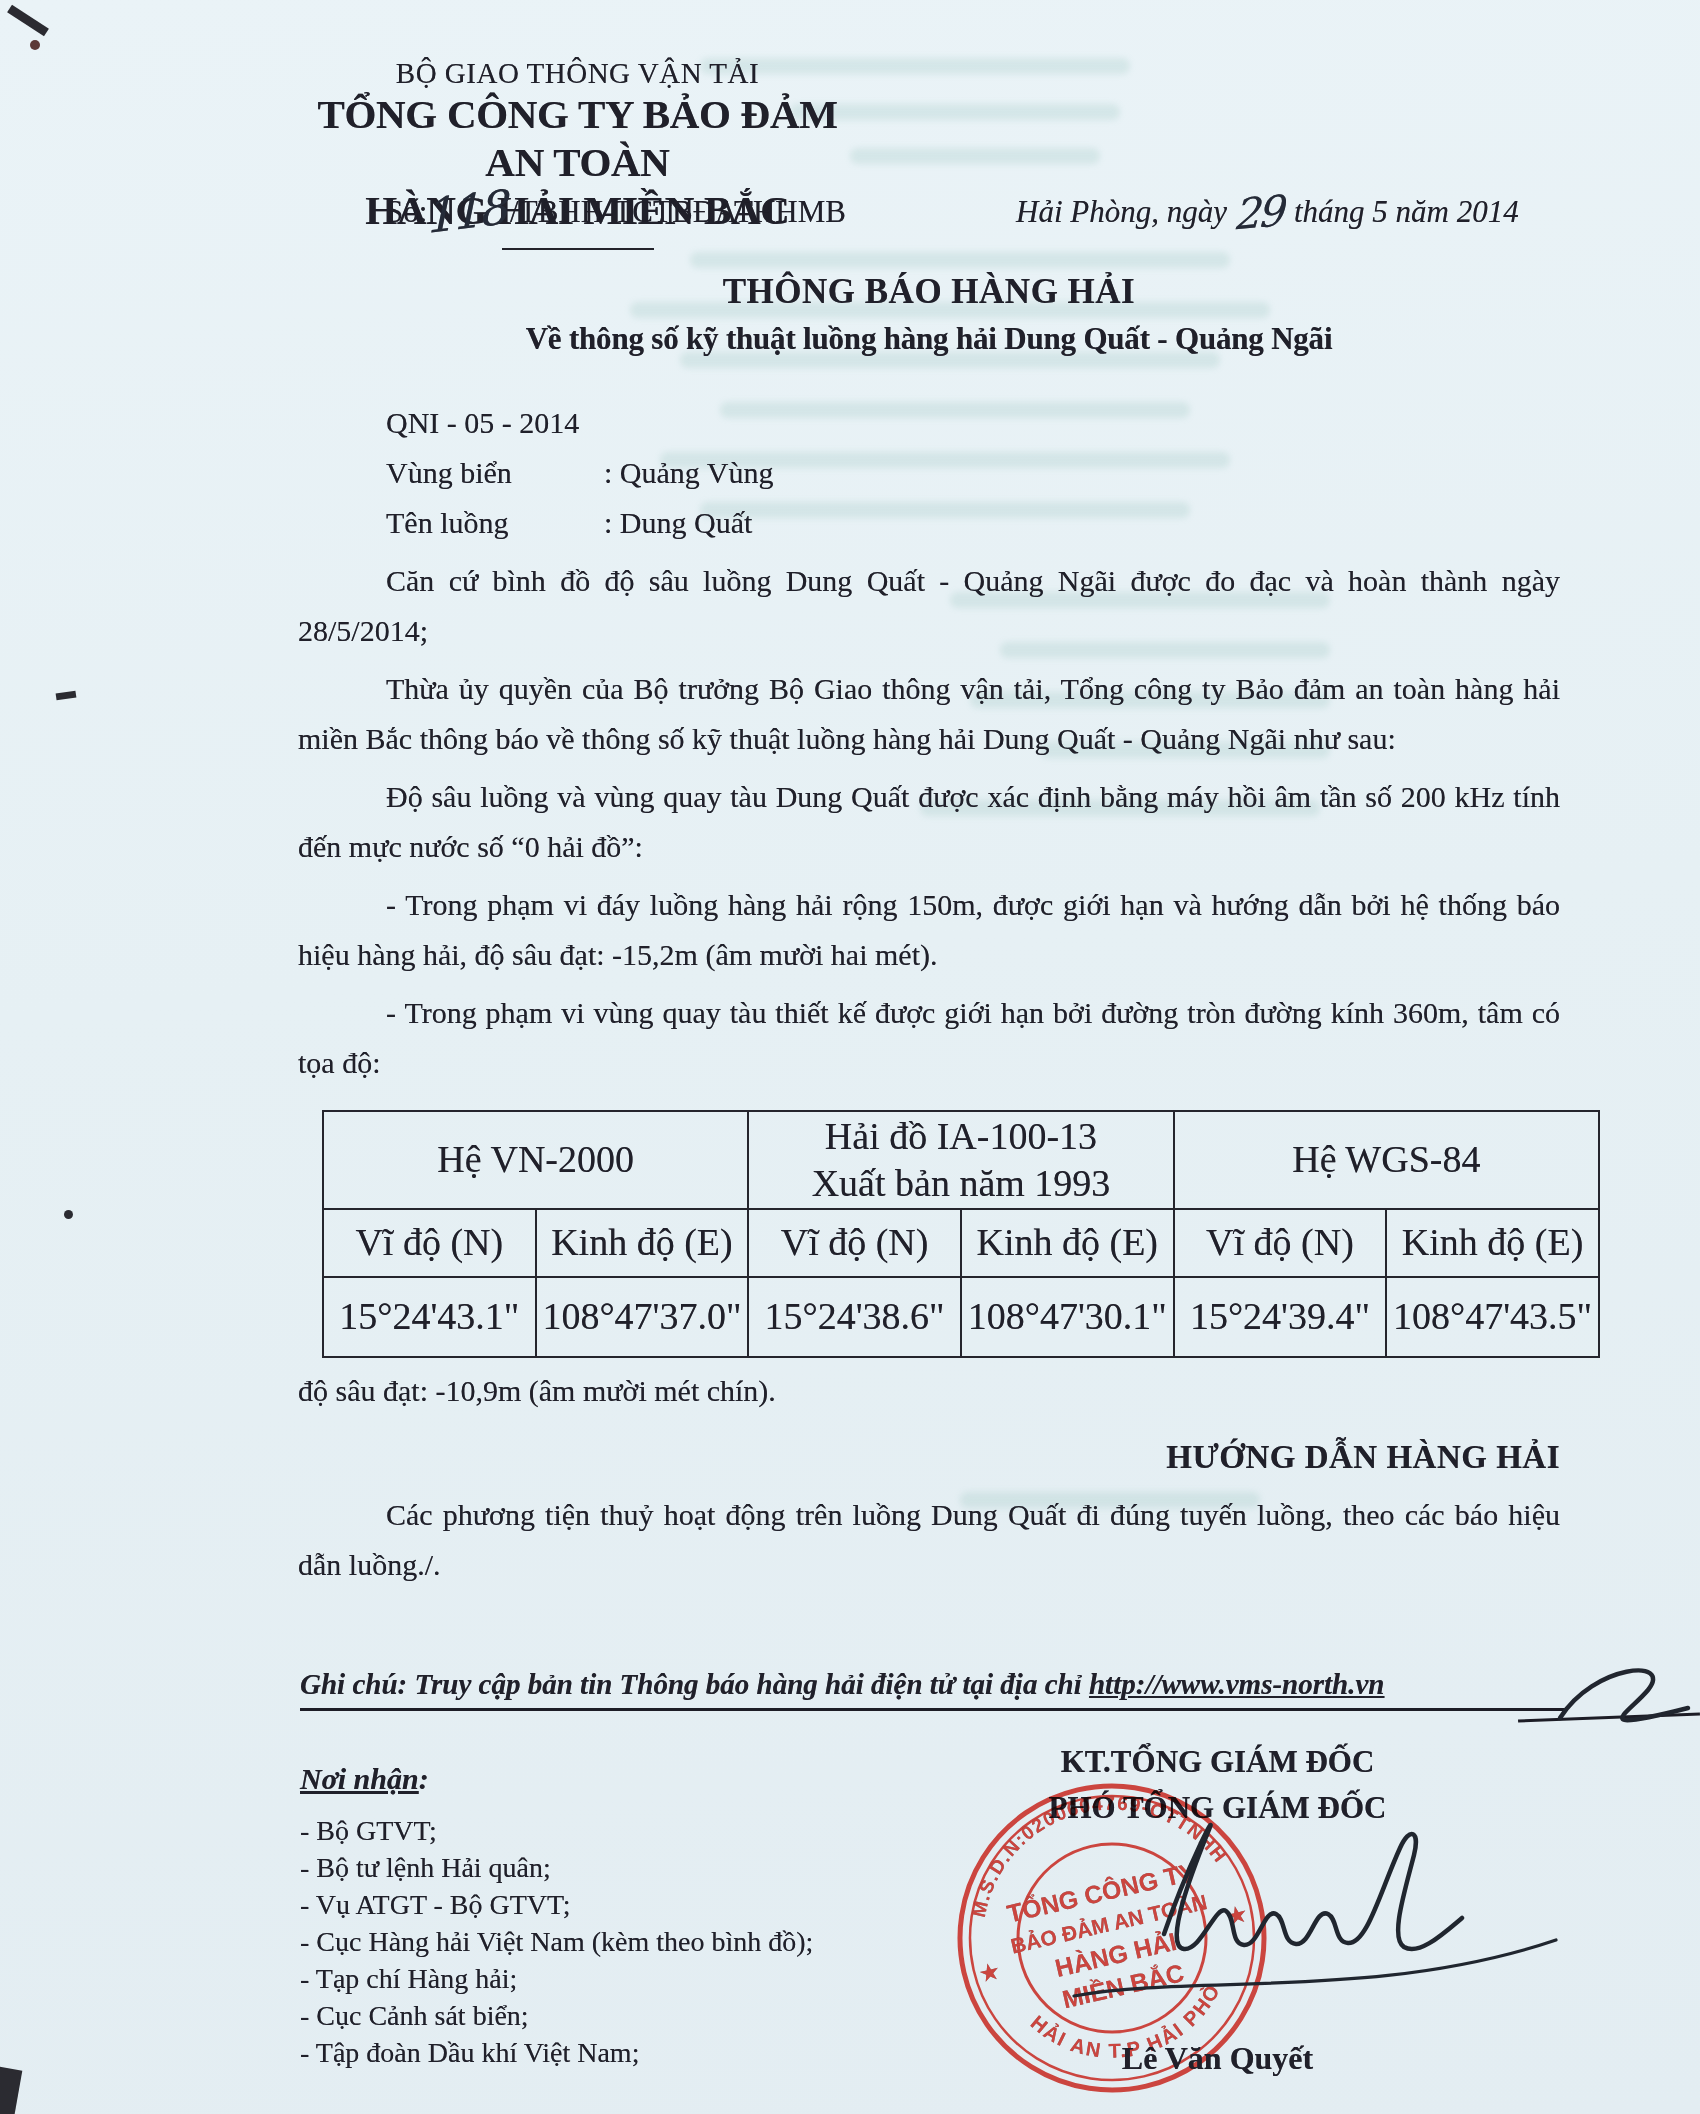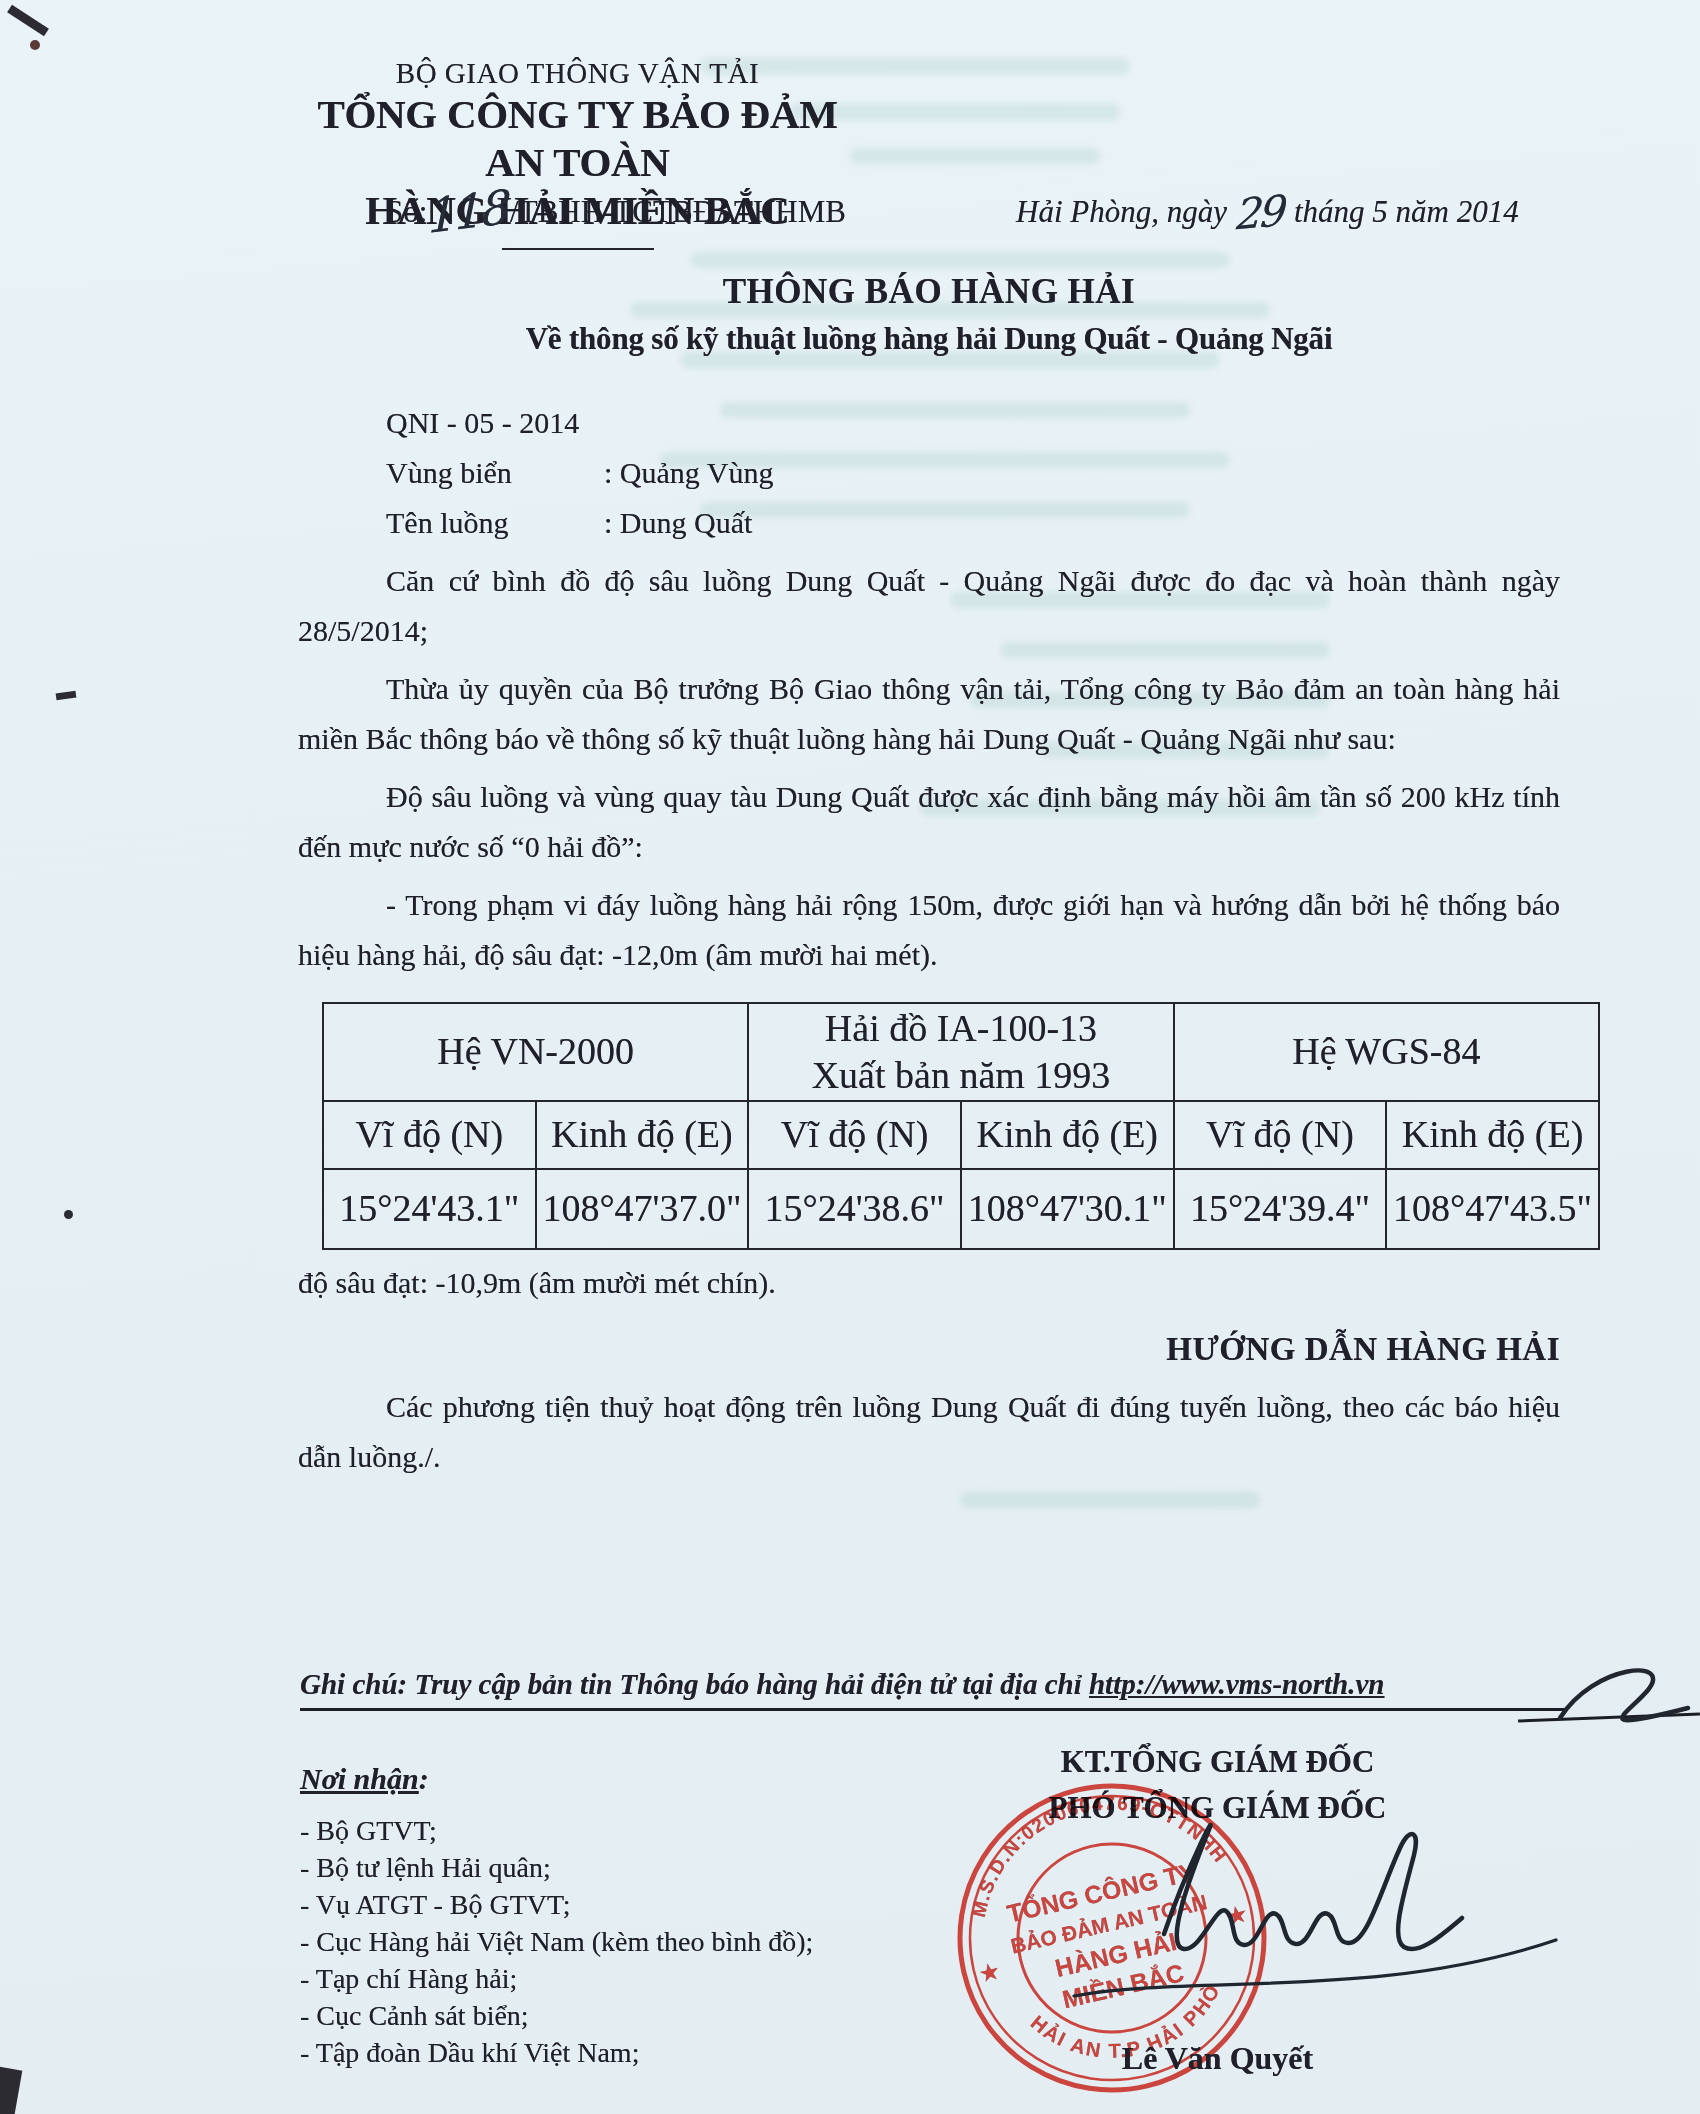--- a/index.html
+++ b/index.html
@@ -147,21 +147,22 @@
       </div>
       <div class="row">
         <span class="lbl">Tên luồng</span>
         <span>: Dung Quất</span>
       </div>
     </div>
 
     <p>Căn cứ bình đồ độ sâu luồng Dung Quất - Quảng Ngãi được đo đạc và hoàn thành ngày 28/5/2014;</p>
     <p>Thừa ủy quyền của Bộ trưởng Bộ Giao thông vận tải, Tổng công ty Bảo đảm an toàn hàng hải miền Bắc thông báo về thông số kỹ thuật luồng hàng hải Dung Quất - Quảng Ngãi như sau:</p>
     <p>Độ sâu luồng và vùng quay tàu Dung Quất được xác định bằng máy hồi âm tần số 200 kHz tính đến mực nước số “0 hải đồ”:</p>
-    <p>- Trong phạm vi đáy luồng hàng hải rộng 150m, được giới hạn và hướng dẫn bởi hệ thống báo hiệu hàng hải, độ sâu đạt: -12,0m (âm mười hai mét).</p>
+    <p>- Trong phạm vi đáy luồng hàng hải rộng 150m, được giới hạn và hướng dẫn bởi hệ thống báo hiệu hàng hải, độ sâu đạt: -15,2m (âm mười hai mét).</p>
+    <p>- Trong phạm vi vùng quay tàu thiết kế được giới hạn bởi đường tròn đường kính 360m, tâm có tọa độ:</p>
 
     <table class="coords">
       <colgroup>
           <col style="width:213px">
           <col style="width:213px">
           <col style="width:213px">
           <col style="width:213px">
           <col style="width:213px">
           <col style="width:213px">
         </colgroup>

